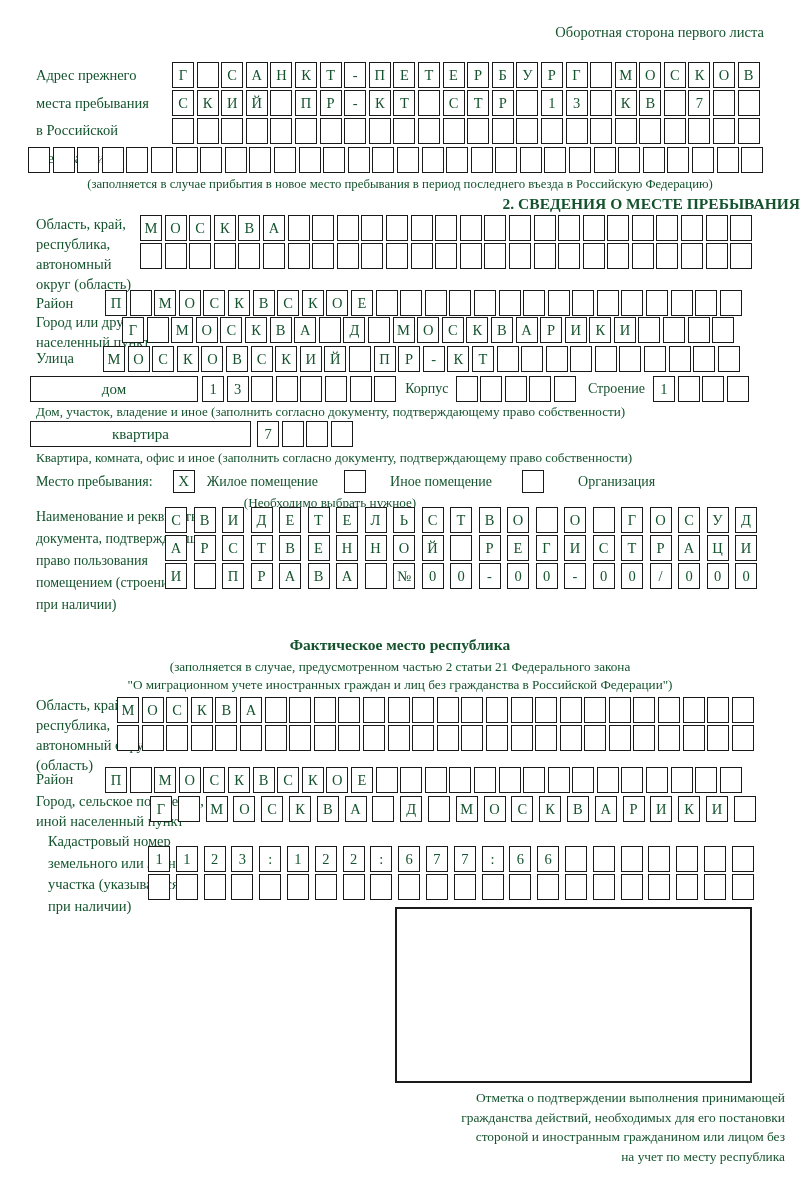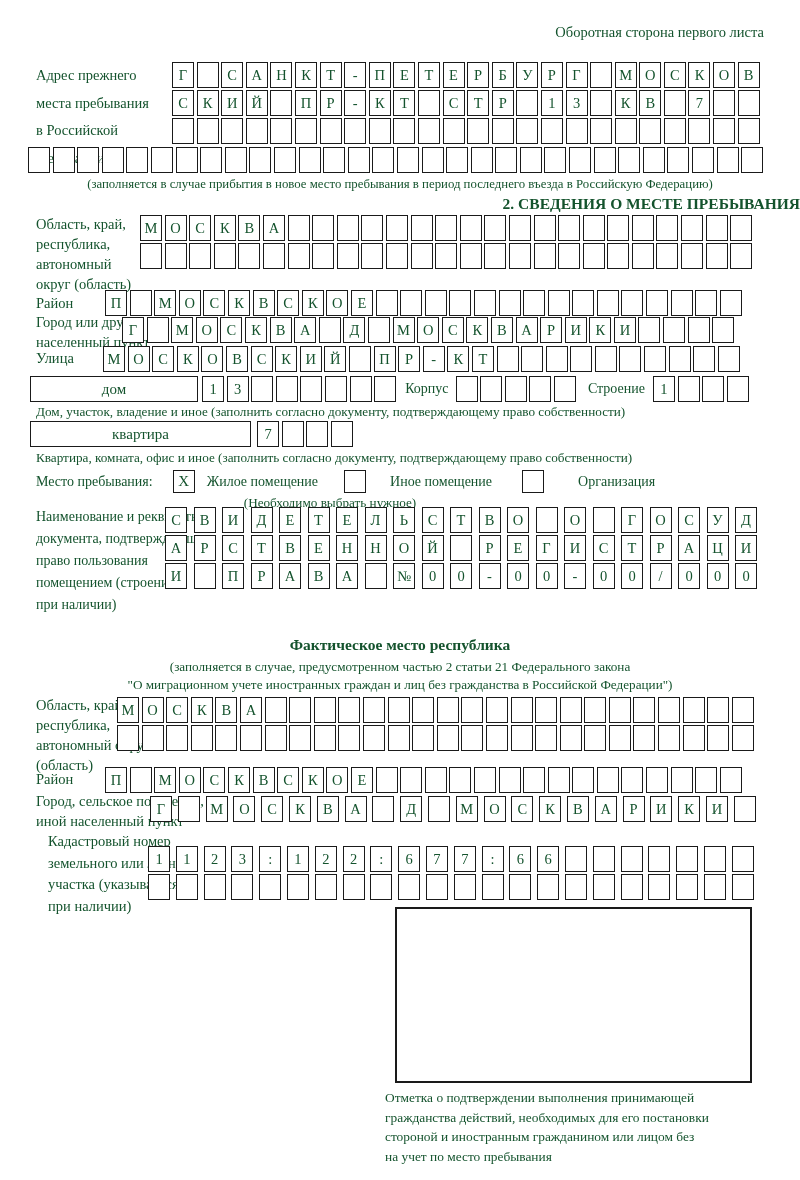--- a/index.html
+++ b/index.html
@@ -18,21 +18,21 @@
   .cells{display:flex;gap:2.6px;}
   .cell{width:22px;height:26px;flex:0 0 auto;border:1.8px solid #1a1a1a;box-sizing:border-box;
         display:flex;align-items:center;justify-content:center;font-size:14.5px;background:#fff;}
   .inline-row{position:absolute;display:flex;align-items:center;}
   .widebox{border:1.8px solid #1a1a1a;height:26px;box-sizing:border-box;flex:0 0 auto;
            display:flex;align-items:center;justify-content:center;font-size:15px;}
   .inl-lbl{font-size:14px;white-space:nowrap;}
   .chk{width:22px;height:23px;border:1.8px solid #1a1a1a;box-sizing:border-box;flex:0 0 auto;
        display:flex;align-items:center;justify-content:center;font-size:15px;}
   .stamp-box{position:absolute;border:2px solid #1a1a1a;box-sizing:border-box;background:#fff;}
-  .stamp-caption{position:absolute;font-size:13.4px;line-height:19.5px;text-align:left;}
+  .stamp-caption{position:absolute;font-size:13.4px;line-height:19.5px;text-align:right;}
 </style>
 </head>
 <body>
 
 <div class="page">
 
   <div class="hdr-note">Оборотная сторона первого листа</div>
 
   <div class="lbl" style="left:36px;top:62px;line-height:27.5px;">
       <div>Адрес прежнего</div>
@@ -617,16 +617,16 @@
       <span class="cell"></span>
       <span class="cell"></span>
       <span class="cell"></span>
     </div>
 
   <div class="stamp-box" style="left:395px;top:907px;width:357px;height:176px;"></div>
   <div class="stamp-caption" style="left:385px;top:1088px;width:400px;">
       <div>Отметка о подтверждении выполнения принимающей</div>
       <div>гражданства действий, необходимых для его постановки</div>
       <div>стороной и иностранным гражданином или лицом без</div>
-      <div>на учет по место пребывания</div>
+      <div>на учет по месту республика</div>
     </div>
 
 </div>
 
 </body></html>

